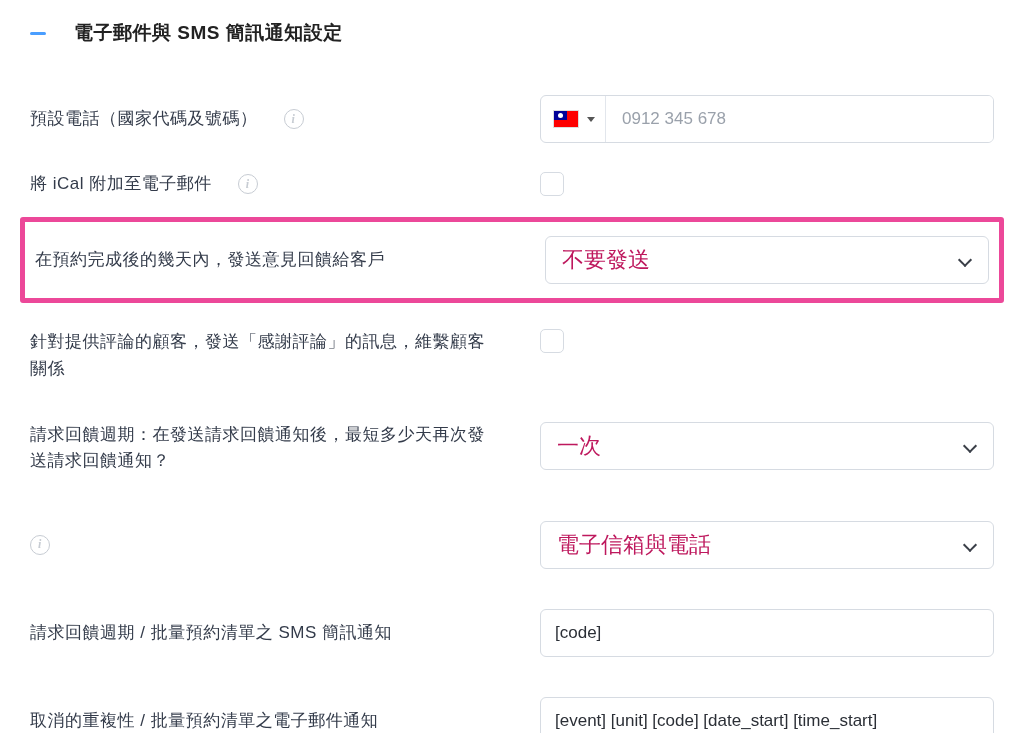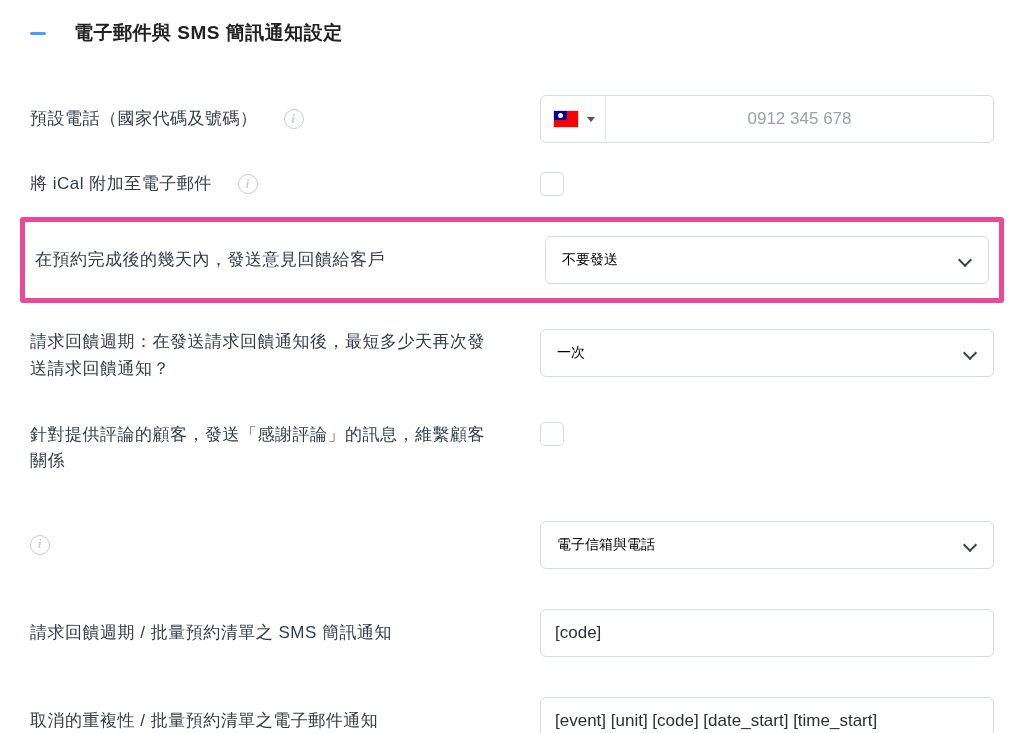--- a/index.html
+++ b/index.html
@@ -110,21 +110,20 @@
     border-right: 4px solid transparent;
     border-top: 5px solid #555;
   }
   .phone-input {
     flex: 1;
     border: none;
     outline: none;
     padding: 0 16px;
     font-size: 17px;
     color: #737373;
-    text-align: center;
   }
   .phone-input::placeholder { color: #9aa1ab; }
   .checkbox {
     width: 24px;
     height: 24px;
     border: 1px solid #d6dbe2;
     border-radius: 5px;
     background: #fff;
     cursor: pointer;
   }
@@ -132,21 +131,21 @@
     display: flex;
     align-items: center;
     justify-content: space-between;
     border: 1px solid #d6dbe2;
     border-radius: 6px;
     height: 48px;
     padding: 0 16px;
     cursor: pointer;
     background: #fff;
   }
-  .select-value { color: #000000; font-size: 14px; }
+  .select-value { color: #be185d; font-size: 22px; }
   .chevron {
     width: 14px;
     height: 14px;
     position: relative;
   }
   .chevron::before {
     content: "";
     position: absolute;
     top: 2px; left: 2px;
     width: 8px; height: 8px;
@@ -217,39 +216,39 @@
         <div class="select">
           <span class="select-value">不要發送</span>
           <span class="chevron"></span>
         </div>
       </div>
     </div>
   </div>
 
   <div class="field-row tall">
     <div class="field-label-col multi">
+      <span style="max-width:460px;">針對提供評論的顧客，發送「感謝評論」的訊息，維繫顧客關係</span>
+    </div>
+    <div class="field-control-col">
+      <div class="checkbox"></div>
+    </div>
+  </div>
+
+  <div class="field-row tall">
+    <div class="field-label-col multi">
       <span style="max-width:460px;">請求回饋週期：在發送請求回饋通知後，最短多少天再次發送請求回饋通知？</span>
     </div>
     <div class="field-control-col">
       <div class="select">
         <span class="select-value">一次</span>
         <span class="chevron"></span>
       </div>
     </div>
   </div>
 
-  <div class="field-row tall">
-    <div class="field-label-col multi">
-      <span style="max-width:460px;">針對提供評論的顧客，發送「感謝評論」的訊息，維繫顧客關係</span>
-    </div>
-    <div class="field-control-col">
-      <div class="checkbox"></div>
-    </div>
-  </div>
-
   <div class="field-row" style="padding-top:22px;">
     <div class="field-label-col">
       <span class="info-icon">i</span>
     </div>
     <div class="field-control-col">
       <div class="select">
         <span class="select-value">電子信箱與電話</span>
         <span class="chevron"></span>
       </div>
     </div>

